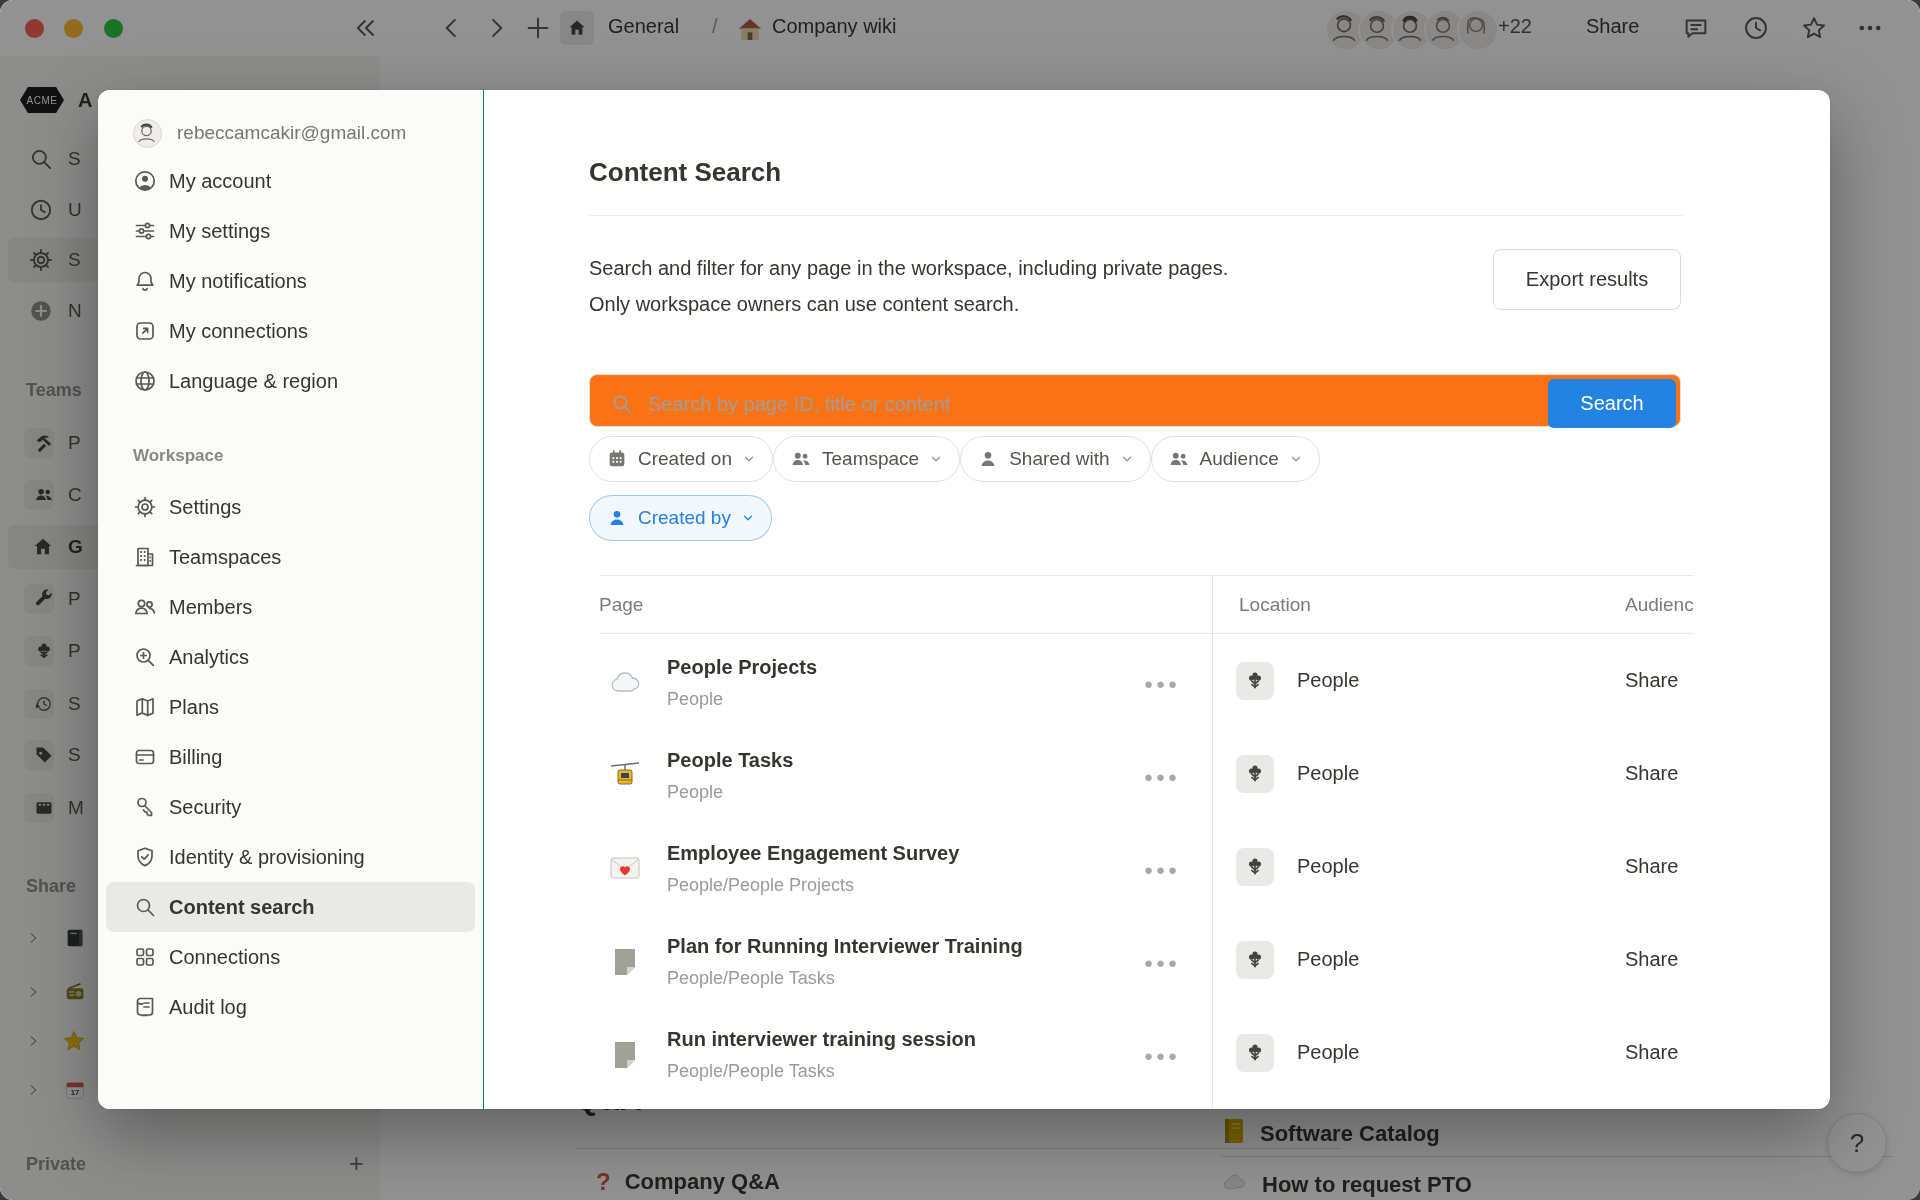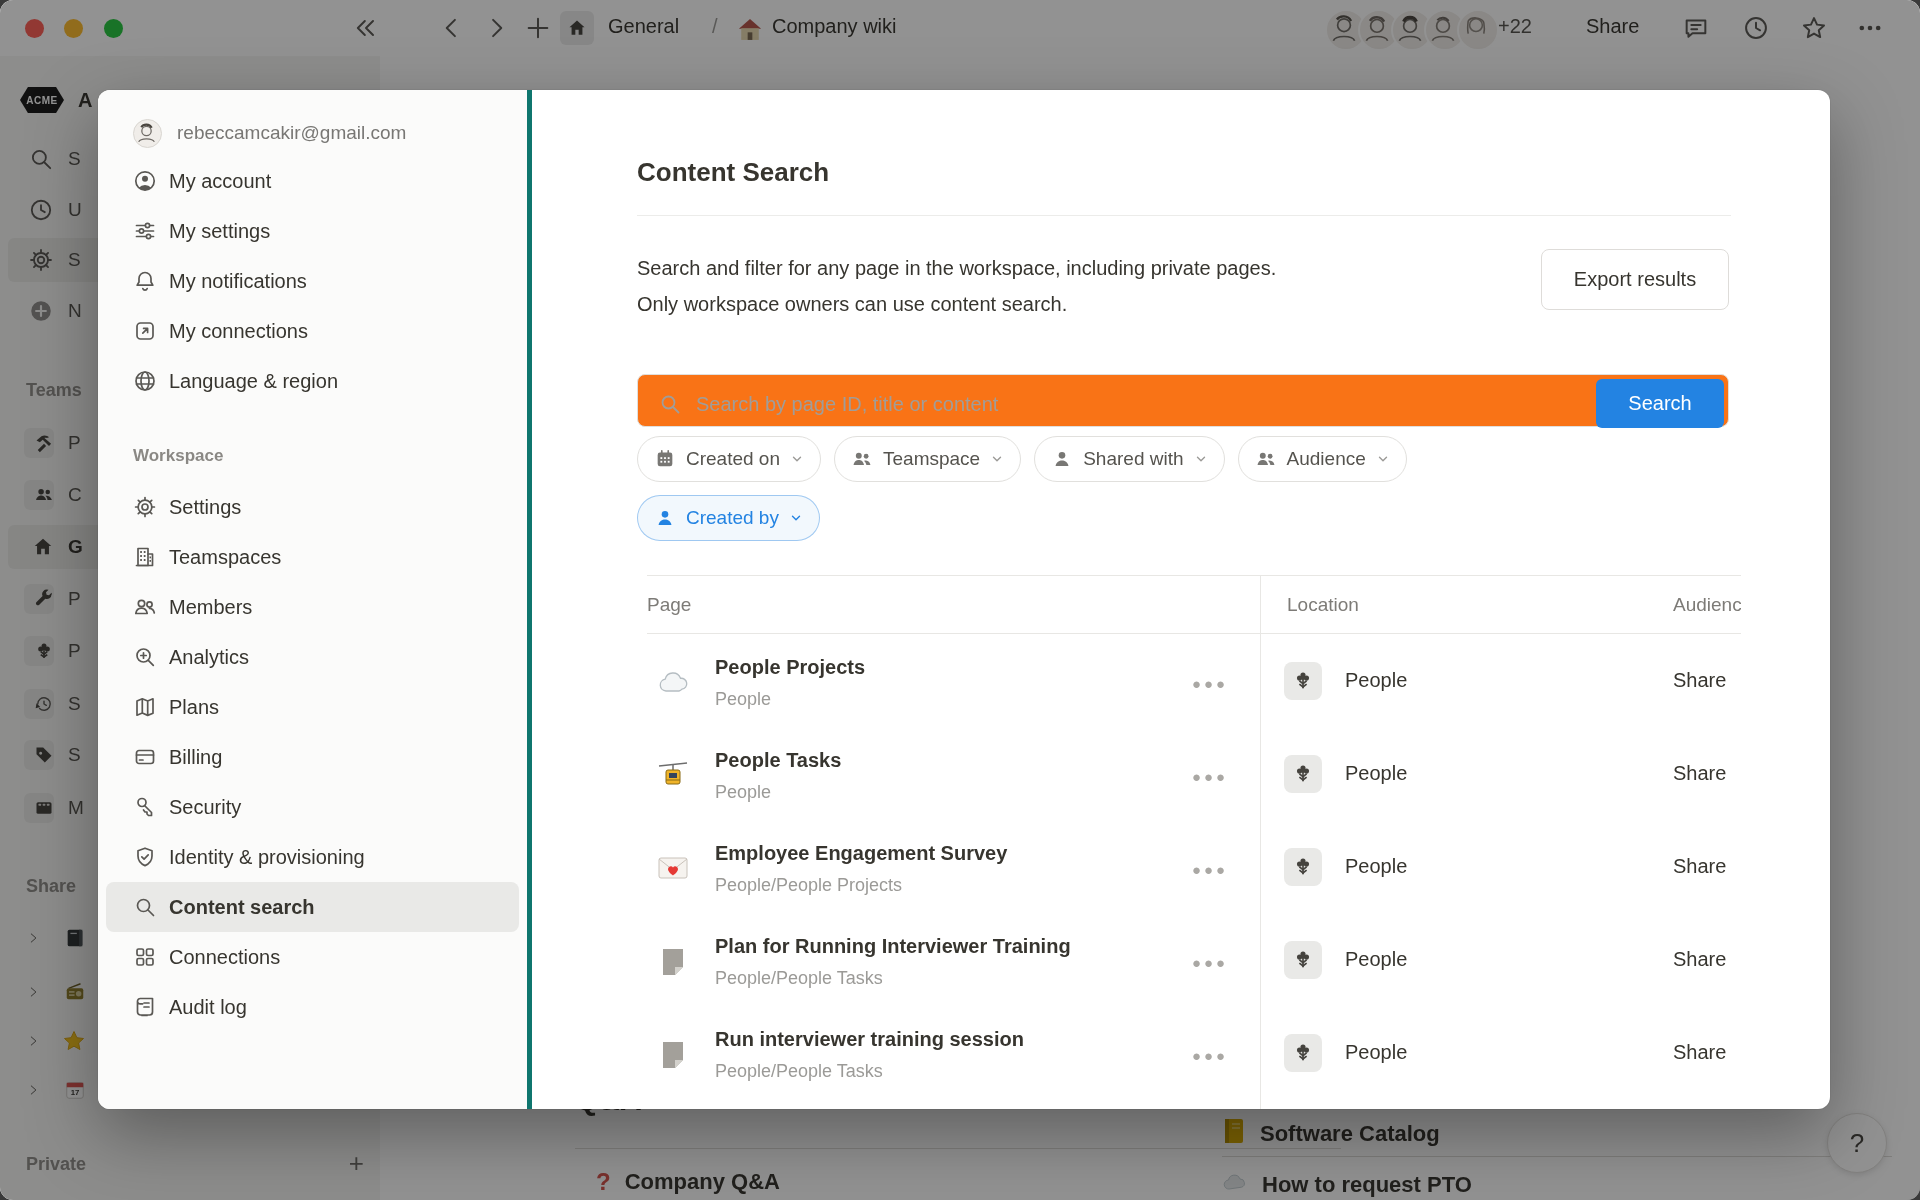--- a/index.html
+++ b/index.html
@@ -16,52 +16,52 @@
   .av:first-child{margin-left:0}
   .sidebar{position:absolute;left:0;top:56px;width:380px;height:1144px;background:#f7f7f5;}
   .sb-row{position:absolute;left:8px;width:364px;height:44px;display:flex;align-items:center;border-radius:6px}
   .sb-row.sel{background:rgba(0,0,0,.055)}
   .sb-row .sb-ic{width:30px;height:30px;margin-left:16px;display:flex;align-items:center;justify-content:flex-end;flex:0 0 auto}
   .sb-row .sb-sq{background:rgba(0,0,0,.05);border-radius:6px}
   .sb-lbl{margin-left:14px;font-size:19px;color:#55534e;white-space:nowrap}
   .sb-lbl.bold{font-weight:700;color:#37352f}
   .sb-section{position:absolute;left:26px;font-size:18px;font-weight:600;color:#8f8d89}
   .chev-r{width:14px;height:14px;margin-left:18px;flex:0 0 auto}
-  .logo{width:44px;height:26px;margin-left:12px;background:#191919;color:#fff;font-size:10px;font-weight:700;letter-spacing:.5px;display:flex;align-items:center;justify-content:center;clip-path:polygon(18% 0,82% 0,100% 50%,82% 100%,18% 100%,0 50%)}
+  .logo{width:44px;height:26px;margin-left:12px;background:#191919;color:#fff;font-size:10px;font-weight:400;letter-spacing:.5px;display:flex;align-items:center;justify-content:center;clip-path:polygon(18% 0,82% 0,100% 50%,82% 100%,18% 100%,0 50%)}
   .plus-btn{position:absolute;right:16px;top:4px;font-size:26px;color:#6f6d69}
   
   .qa-title{position:absolute;left:575px;top:1083px;font-size:30px;font-weight:700;color:#37352f}
   .qa-div{position:absolute;left:575px;top:1148px;width:766px;height:1px;background:#dddbd8}
   .linkrow{position:absolute;display:flex;align-items:center;gap:14px;font-size:22px;font-weight:600;color:#37352f;white-space:nowrap}
   .col-div{position:absolute;left:1222px;top:1156px;width:670px;height:1px;background:#dddbd8}
   .help-circle{position:absolute;left:1827px;top:1113px;width:58px;height:58px;border-radius:50%;background:#fff;border:1px solid #e3e1de;box-shadow:0 2px 6px rgba(0,0,0,.12);display:flex;align-items:center;justify-content:center;font-size:26px;color:#46443f}
   
   .overlay{position:absolute;inset:0;background:rgba(6,6,6,.44)}
   .modal{position:absolute;left:98px;top:90px;width:1732px;height:1019px;background:#fff;border-radius:12px;display:flex;box-shadow:0 0 0 1px rgba(0,0,0,.04),0 25px 70px rgba(0,0,0,.35);overflow:hidden}
-  .mnav{width:434px;flex:0 0 auto;background:#fbfbfa;border-right:5px solid #0f766e;padding-top:20px;box-sizing:border-box}
+  .mnav{width:386px;flex:0 0 auto;background:#fbfbfa;border-right:1px solid #0f766e;padding-top:20px;box-sizing:border-box}
   .acct{height:46px;display:flex;align-items:center;padding-left:35px}
   .acct .avatar-sm{width:27px;height:27px;border-radius:50%;background:#f0ede9;border:1px solid #d9d6d1;overflow:hidden;flex:0 0 auto}
   .acct .email{margin-left:15px;font-size:19px;color:#787774}
   .mitem{height:50px;margin:0 8px;display:flex;align-items:center;padding-left:27px;border-radius:8px}
   .mitem.sel{background:#e9e9e7}
   .mitem .mi-ic{width:24px;height:24px;flex:0 0 auto;display:flex;align-items:center;justify-content:center}
   .mitem .mi-lbl{margin-left:12px;font-size:20px;color:#37352f;white-space:nowrap}
   .mitem.sel .mi-lbl{font-weight:700}
   .mnav-sec{margin:40px 0 0 35px;height:36px;font-size:17px;font-weight:600;color:#8a8884;display:flex;align-items:flex-start}
   .mmain{position:relative;flex:1}
   .c-title{position:absolute;left:105px;top:67px;font-size:26px;font-weight:600;color:#37352f}
   .c-div{position:absolute;left:105px;top:125px;width:1094px;height:1px;background:#ececea}
   .c-desc{position:absolute;left:105px;top:160px;width:840px;font-size:20px;line-height:36px;color:#37352f}
   .export-btn{position:absolute;left:1009px;top:159px;width:188px;height:61px;background:#fff;border:1px solid #dedcd9;border-radius:8px;font-size:20px;color:#37352f;display:flex;align-items:center;justify-content:center;box-sizing:border-box}
   .search-box{position:absolute;left:105px;top:284px;width:1092px;height:53px;border:1px solid #e0dfdc;border-radius:8px;box-sizing:border-box;background:#f97316}
   .search-box input{position:absolute;left:56px;top:0;width:880px;height:57px;border:none;outline:none;font-size:20px;color:#37352f;font-family:inherit;background:transparent}
   .search-box input::placeholder{color:#a09d99}
   .sb-mag{position:absolute;left:20px;top:17px;width:24px;height:24px;color:#a09d99}
   .search-go{position:absolute;right:4px;top:4px;width:128px;height:49px;background:#2383e2;border-radius:6px;color:#fff;font-size:20px;font-weight:500;display:flex;align-items:center;justify-content:center}
-  .chips{position:absolute;left:105px;display:flex;gap:13px}
+  .chips{position:absolute;left:105px;display:flex;}
   .chip{height:46px;border:1px solid #e1e0dd;border-radius:23px;background:#fff;display:flex;align-items:center;padding:0 16px;gap:10px;font-size:19px;color:#55534e;white-space:nowrap;box-sizing:border-box}
   .chip .ci{width:22px;height:22px;color:#787774}
   .chip .cv{width:14px;height:14px;color:#9b9a97}
   .chip.blue{border-color:rgba(35,131,226,.4);background:rgba(35,131,226,.06);color:#2383e2}
   .chip.blue .ci,.chip.blue .cv{color:#2383e2}
   .table-wrap{position:absolute;left:115px;top:485px;width:1094px;bottom:0;overflow:hidden;border-top:1px solid #e8e7e4}
   .vdiv{position:absolute;left:613px;top:0;bottom:0;width:1px;background:#e8e7e4}
   .thead{display:flex;height:57px;align-items:center;border-bottom:1px solid #e8e7e4;font-size:19px;color:#7d7b77}
   .th1{width:613px}.th2{width:413px;padding-left:27px;box-sizing:border-box}.th3{width:68px;overflow:hidden;white-space:nowrap}
   .trow{display:flex;height:93px;align-items:center}

